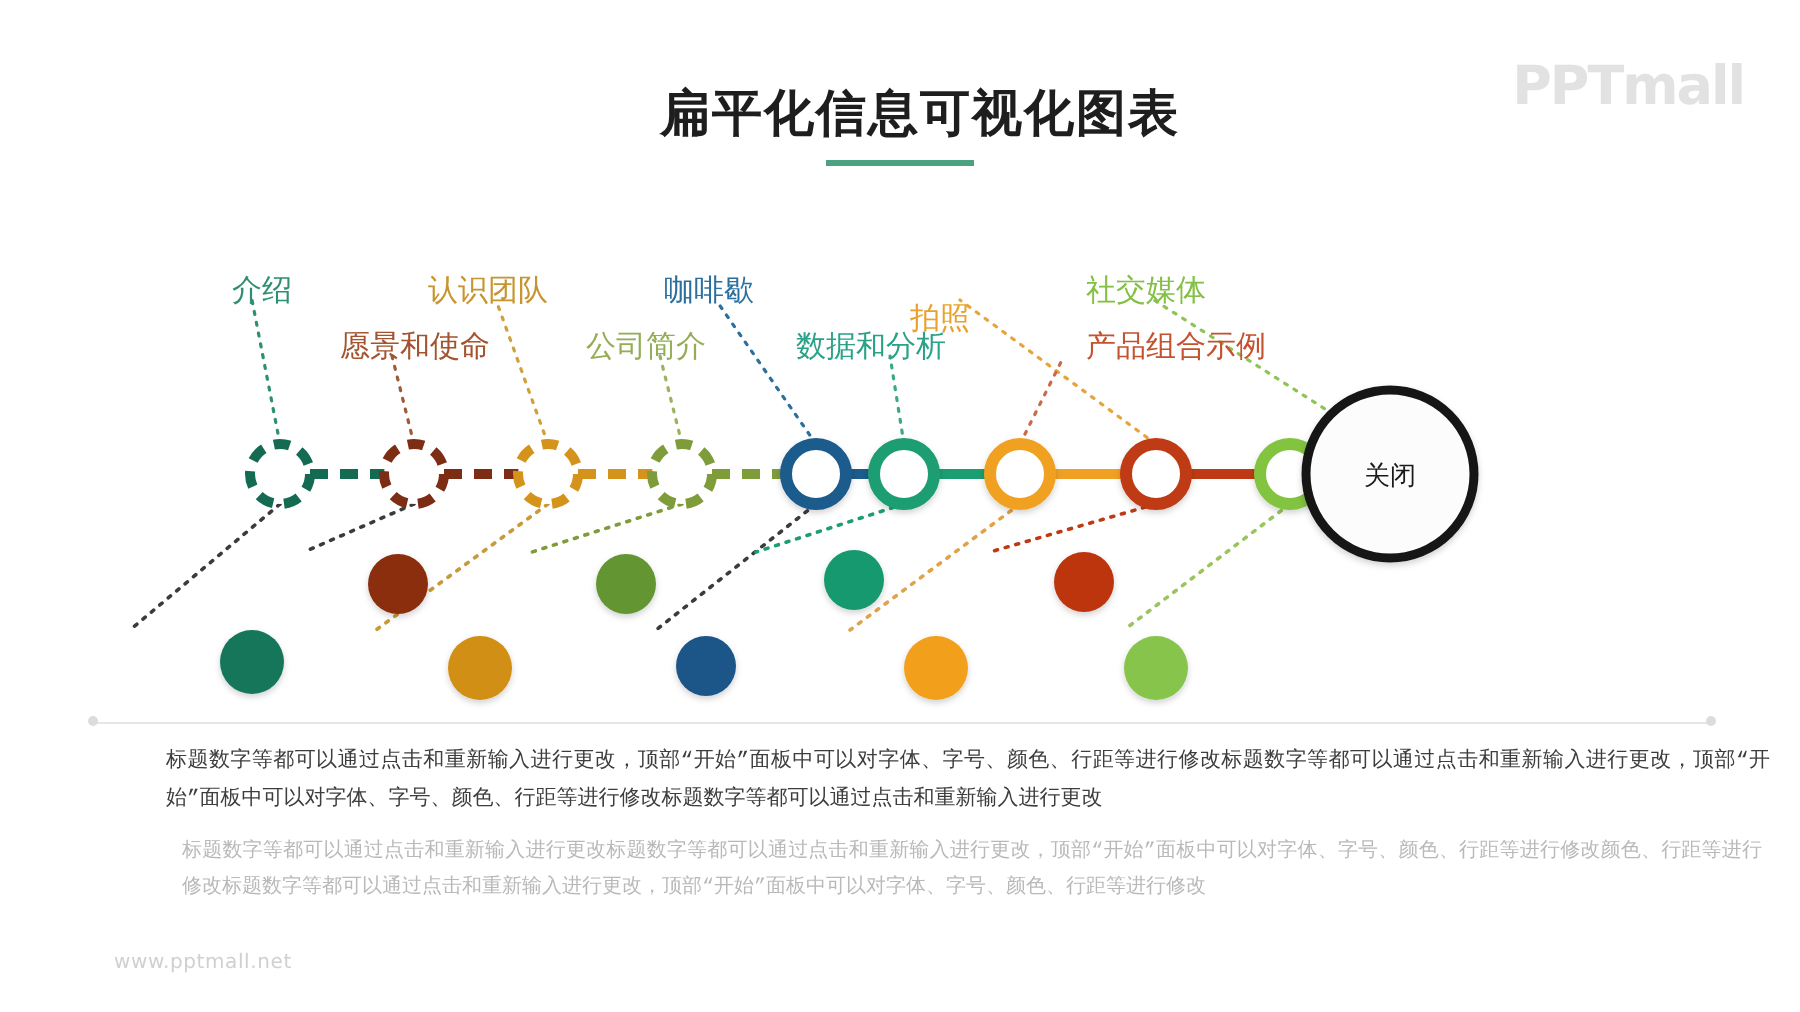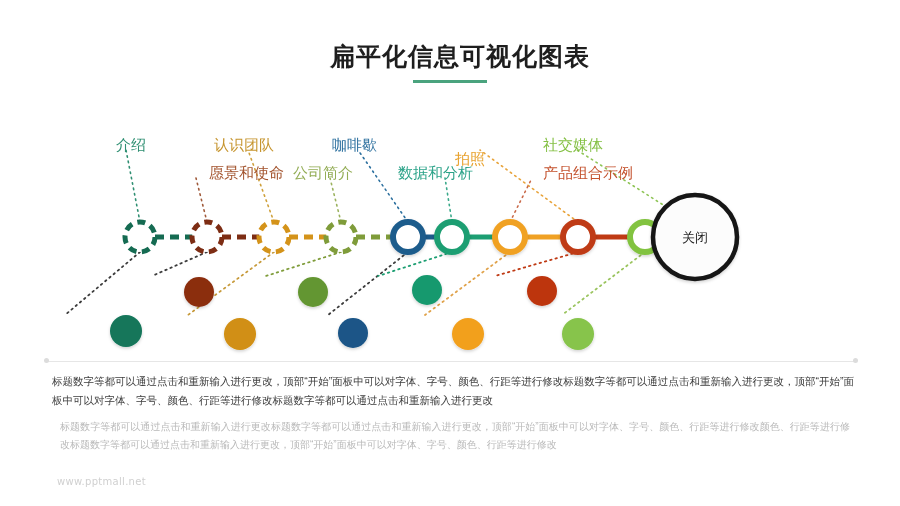--- a/index.html
+++ b/index.html
@@ -55,35 +55,37 @@
   }
   .divider-cap.l{left:44px;}
   .divider-cap.r{left:853px;}
 
   
   .para{
     position:absolute;
     font-size:10.5px;
     line-height:19px;
     text-align:justify;
-    font-family:Liberation Sans, sans-serif;
+    font-family:Liberation Mono, monospace;
+    margin-left:31px;
   }
   .para-1{left:52px;top:372px;width:802px;color:#3d3d3d;}
   .para-2{left:60px;top:418px;width:790px;color:#b9b9b9;font-size:10px;line-height:18px;}
 
   .footer{
     position:absolute;left:57px;top:476px;
     font-size:10px;color:#d0d0d0;letter-spacing:.3px;
   }
 </style>
 </head>
 <body>
 
 <div class="slide">
 
+  <div class="brand">PPTmall</div>
 
   <div class="title">扁平化信息可视化图表</div>
   <div class="title-rule"></div>
 
   <div class="canvas">
     <svg width="900" height="260" viewBox="0 0 900 260" xmlns="http://www.w3.org/2000/svg">
       <defs>
         <filter id="sh" x="-50%" y="-50%" width="200%" height="200%">
           <feDropShadow dx="0" dy="1.5" stdDeviation="1.5" flood-color="#000" flood-opacity="0.18"></feDropShadow>
         </filter>
@@ -157,21 +159,21 @@
       <text x="695" y="142" text-anchor="middle" font-family="DejaVu Sans, Liberation Sans, sans-serif" font-size="13" fill="#1a1a1a">关闭</text>
     </svg>
   </div>
 
   <div class="lbl" style="left:116px;top:136px;color:#2f8f72;">介绍</div>
   <div class="lbl" style="left:214px;top:136px;color:#c6952f;">认识团队</div>
   <div class="lbl" style="left:332px;top:136px;color:#2b6f9e;">咖啡歇</div>
   <div class="lbl" style="left:455px;top:136px;color:#e8a12c;margin-top:14px;">拍照</div>
   <div class="lbl" style="left:543px;top:136px;color:#84c044;text-align:right;">社交媒体</div>
 
-  <div class="lbl" style="left:170px;top:164px;color:#a3542e;margin-left:39px;">愿景和使命</div>
+  <div class="lbl" style="left:170px;top:164px;color:#a3542e;">愿景和使命</div>
   <div class="lbl" style="left:293px;top:164px;color:#93ad55;">公司简介</div>
   <div class="lbl" style="left:398px;top:164px;color:#2aa288;">数据和分析</div>
   <div class="lbl" style="left:503px;top:164px;color:#c4522e;margin-left:40px;">产品组合示例</div>
 
   <div class="divider"></div>
   <div class="divider-cap l"></div>
   <div class="divider-cap r"></div>
 
   <div class="para para-1">标题数字等都可以通过点击和重新输入进行更改，顶部“开始”面板中可以对字体、字号、颜色、行距等进行修改标题数字等都可以通过点击和重新输入进行更改，顶部“开始”面板中可以对字体、字号、颜色、行距等进行修改标题数字等都可以通过点击和重新输入进行更改</div>
   <div class="para para-2">标题数字等都可以通过点击和重新输入进行更改标题数字等都可以通过点击和重新输入进行更改，顶部“开始”面板中可以对字体、字号、颜色、行距等进行修改颜色、行距等进行修改标题数字等都可以通过点击和重新输入进行更改，顶部“开始”面板中可以对字体、字号、颜色、行距等进行修改</div>

